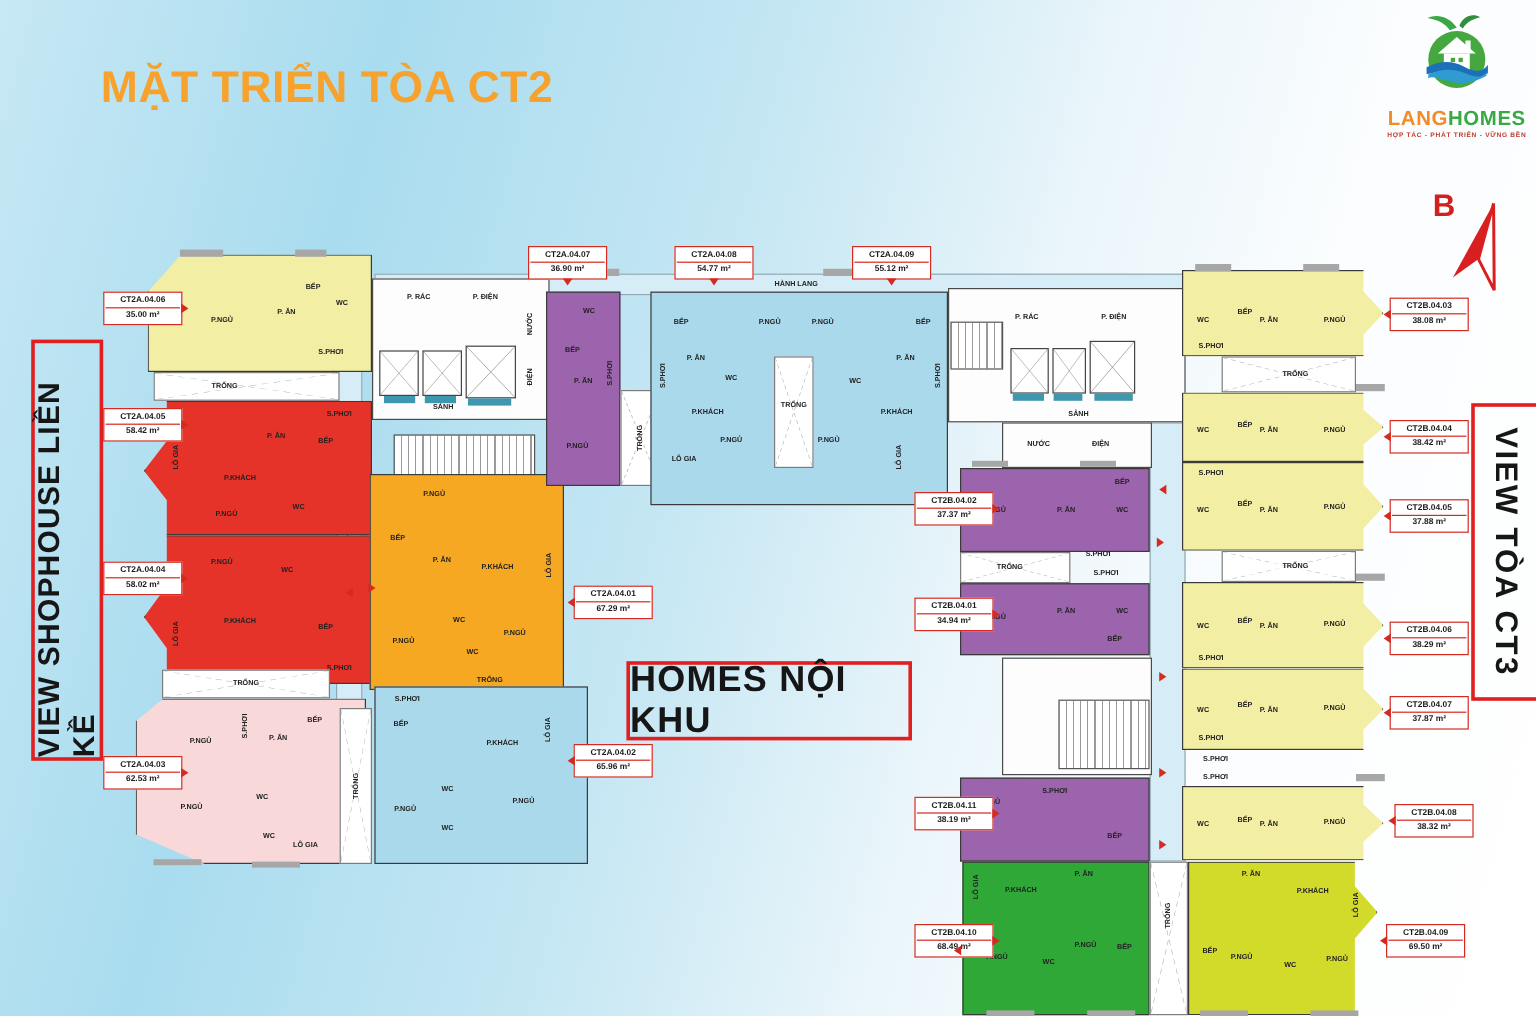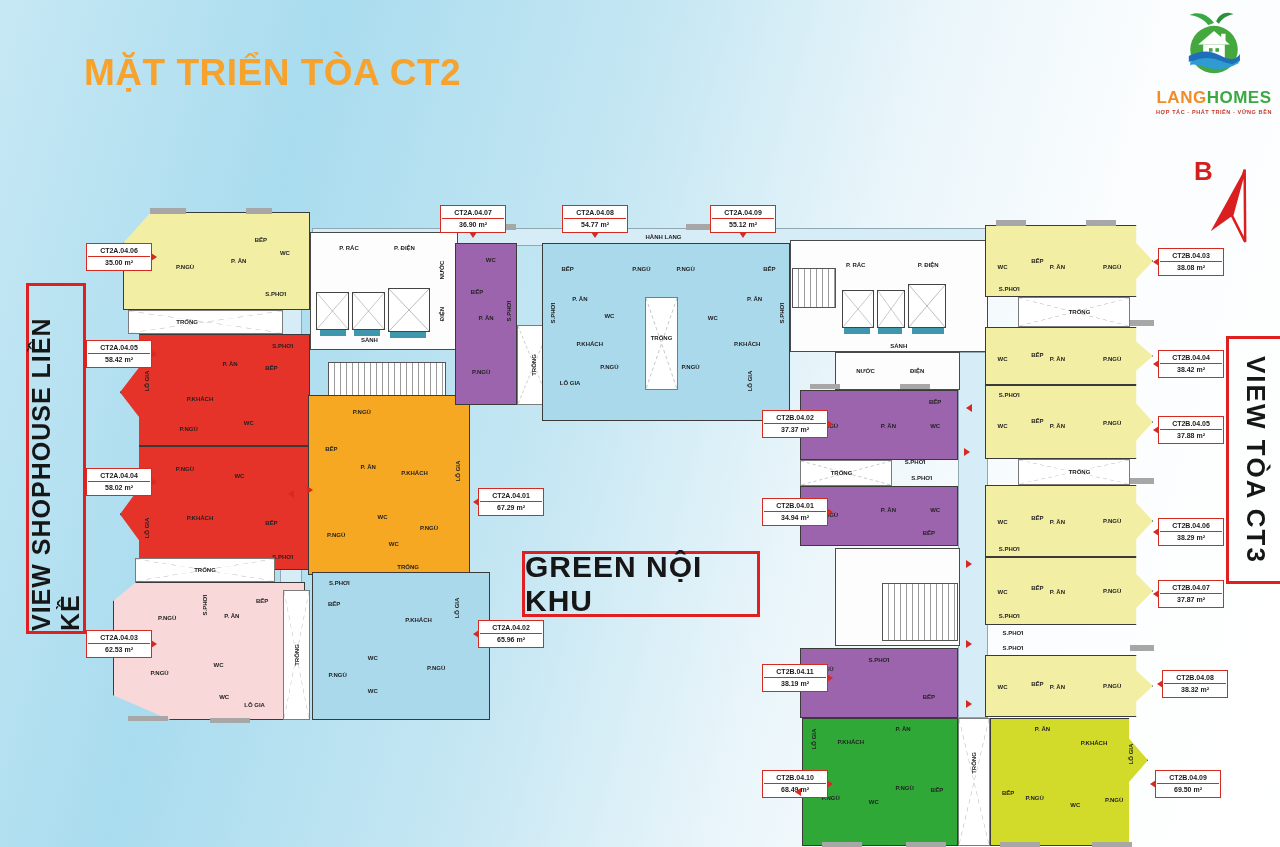--- a/index.html
+++ b/index.html
@@ -73,21 +73,21 @@
 
   <div class="compass">
     <span class="b">B</span>
     <svg width="52" height="76" viewBox="0 0 52 76">
       <polygon points="28,2 10,70 27,50" fill="#d91f1f"></polygon>
       <polygon points="28,2 27,50 46,72" fill="#ffffff" stroke="#d91f1f" stroke-width="2.5"></polygon>
     </svg>
   </div>
 
   <div class="vlabel v-left" style="left:26px;top:283px;width:54px;height:345px;">VIEW SHOPHOUSE LIỀN KỀ</div>
-  <div class="vlabel v-center" style="left:522px;top:551px;width:232px;height:60px;">GREEN NỘI KHU</div>
+  <div class="vlabel v-center" style="left:522px;top:551px;width:232px;height:60px;">HOMES NỘI KHU</div>
   <div class="vlabel v-right" style="left:1226px;top:336px;width:52px;height:242px;">VIEW TÒA CT3</div>
 
   <div id="plan">
       <div class="blk corridor" style="left: 312px; top: 228px; width: 676px; height: 18px;">
         <span class="room" style="left: 52%; top: 50%;">HÀNH LANG</span>
       </div>
       <div class="blk corridor" style="left: 280px; top: 298px; width: 22px; height: 292px;">
         <span class="room vert" style="left: 50%; top: 50%;">HÀNH LANG</span>
       </div>
       <div class="blk corridor" style="left: 958px; top: 352px; width: 30px; height: 366px;"></div>

